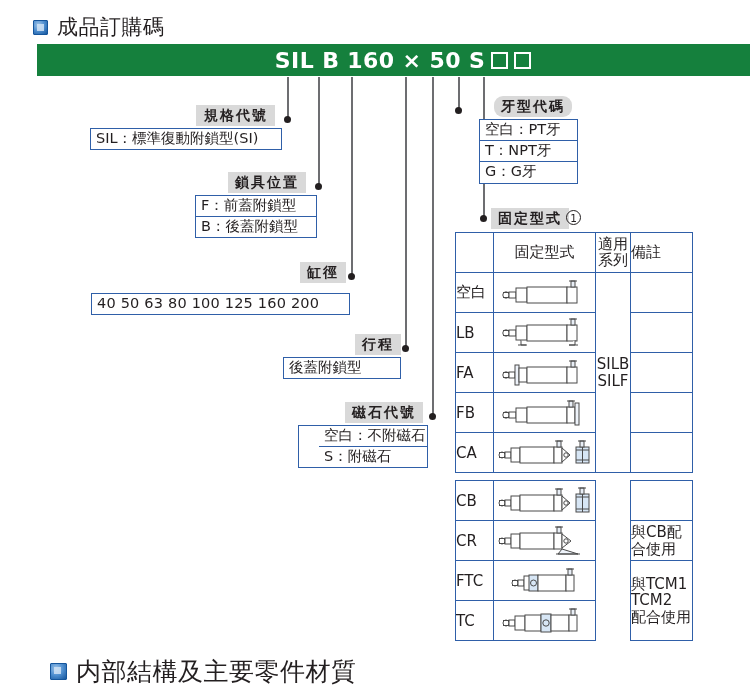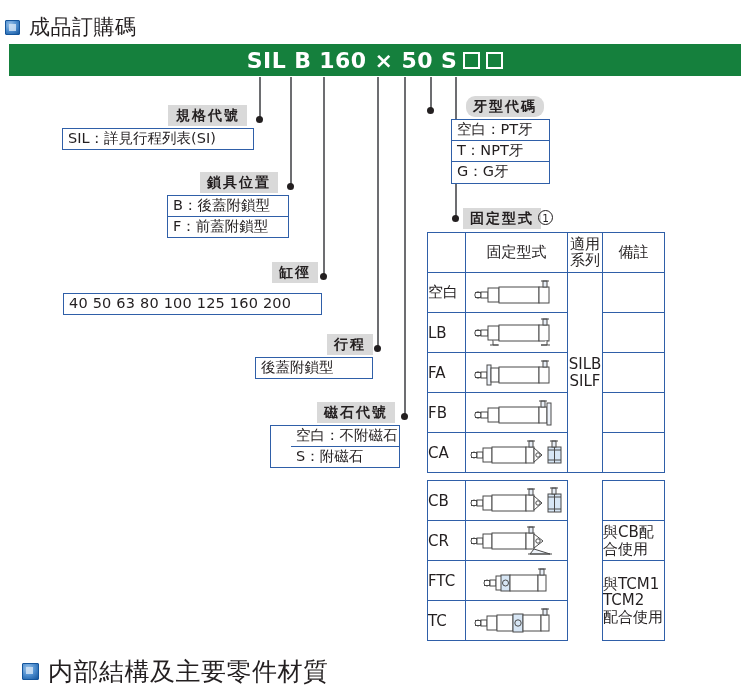--- a/index.html
+++ b/index.html
@@ -5,21 +5,21 @@
   * { box-sizing: border-box; }
   html, body { margin: 0; padding: 0; }
   body {
     width: 750px; height: 697px;
     background: #ffffff;
     font-family: "DejaVu Sans", "Liberation Sans", sans-serif;
     color: #231f20;
     position: relative;
     overflow: hidden;
   }
-  .page { position: relative; width: 670px; height: 697px; }
+  .page { position: relative; width: 670px; height: 697px; margin-left: 28px; }
 
   
   .sec-head { position: absolute; display: flex; align-items: center; gap: 9px; }
   .sec-icon {
     width: 15px; height: 15px; flex: 0 0 15px;
     background: radial-gradient(circle at 34% 30%, #9fc4e8 0%, #4f8fd0 48%, #14559c 100%);
     border: 1px solid #14559c;
     border-radius: 1px;
     position: relative;
   }
@@ -138,27 +138,27 @@
   <div class="dot" style="left:256px; top:116px;"></div>
   <div class="dot" style="left:287px; top:183px;"></div>
   <div class="dot" style="left:320px; top:273px;"></div>
   <div class="dot" style="left:374px; top:345px;"></div>
   <div class="dot" style="left:401px; top:413px;"></div>
   <div class="dot" style="left:427px; top:107px;"></div>
   <div class="dot" style="left:452px; top:215px;"></div>
 
   <div class="tag" style="left:168px; top:105px;padding-left:8px;">規格代號</div>
   <div class="vbox" style="left:62px; top:128px; width:192px;">
-    <div class="row">SIL：詳見行程列表(SI)</div>
+    <div class="row">SIL：標準復動附鎖型(SI)</div>
   </div>
 
   <div class="tag" style="left:200px; top:172px;">鎖具位置</div>
   <div class="vbox" style="left:167px; top:195px; width:122px;">
+    <div class="row">F：前蓋附鎖型</div>
     <div class="row">B：後蓋附鎖型</div>
-    <div class="row">F：前蓋附鎖型</div>
   </div>
 
   <div class="tag" style="left:272px; top:262px;">缸徑</div>
   <div class="vbox" style="left:63px; top:293px; width:259px;">
     <div class="row bore-row">40  50  63  80  100  125 160 200</div>
   </div>
 
   <div class="tag" style="left:327px; top:334px;">行程</div>
   <div class="vbox" style="left:255px; top:357px; width:118px;">
     <div class="row">後蓋附鎖型</div>
@@ -185,21 +185,21 @@
   <div class="mt">
     <table>
 
       <tbody>
           <tr>
         <td class="c-code"></td>
         <td class="c-fig hdr-fix">固定型式</td>
         <td class="c-ser hdr-ser">
           <span>適用系列</span>
         </td>
-        <td class="c-rem" style="text-align:center;">備註</td>
+        <td class="c-rem" style="">備註</td>
       </tr>
 
       <tr>
         <td class="c-code">空白</td>
         <td class="c-fig">
           <svg class="fig" width="92" height="30" viewBox="0 0 92 30">
             <g stroke="#4a4a4a" stroke-width="1" fill="#fff">
               <circle cx="7" cy="17" r="3.2"></circle>
                   <path d="M4 14.5h6M4 19.5h6"></path>
               <rect x="10" y="14" width="7" height="6"></rect>

